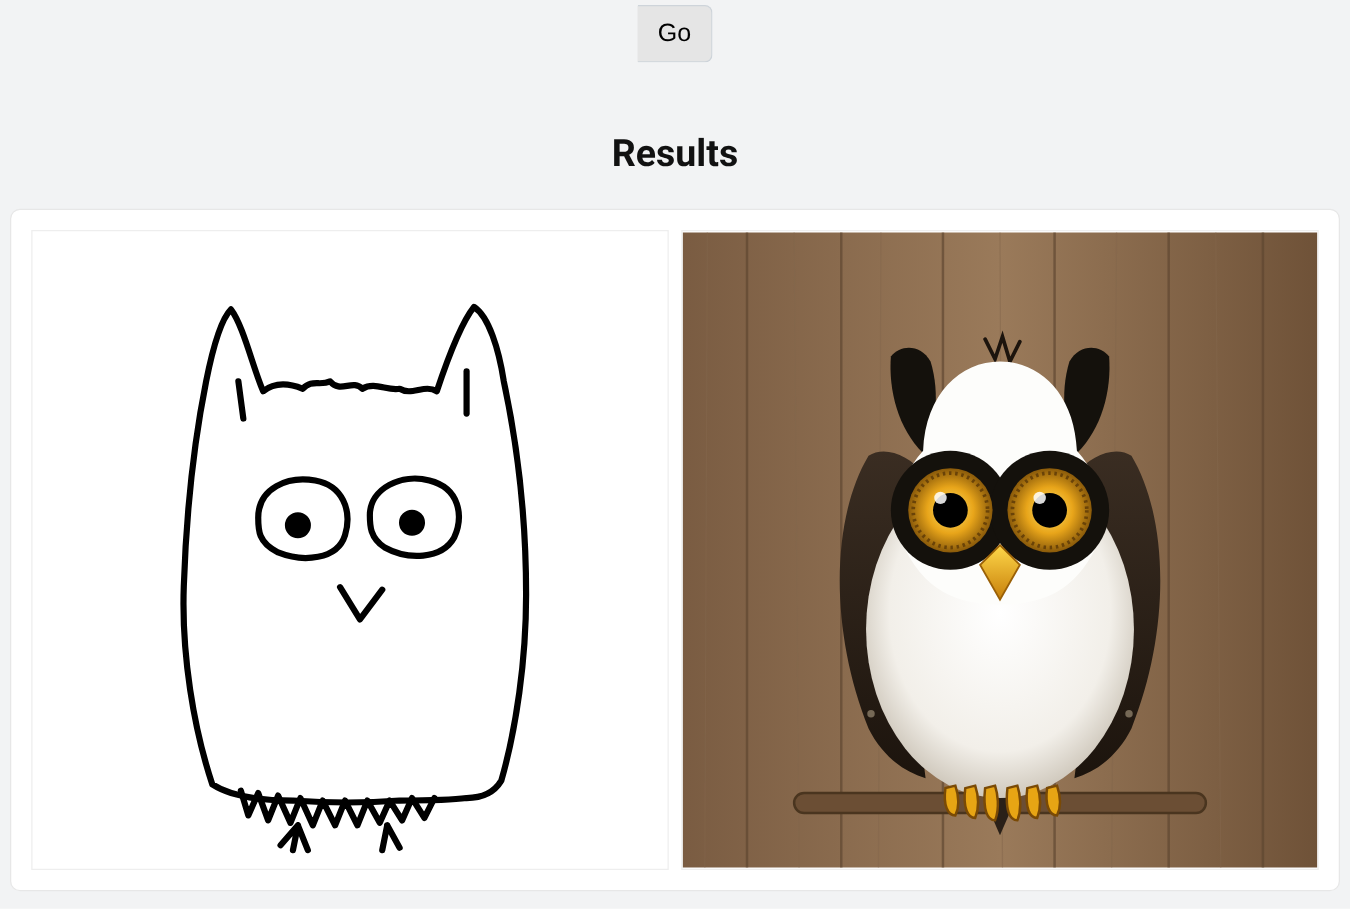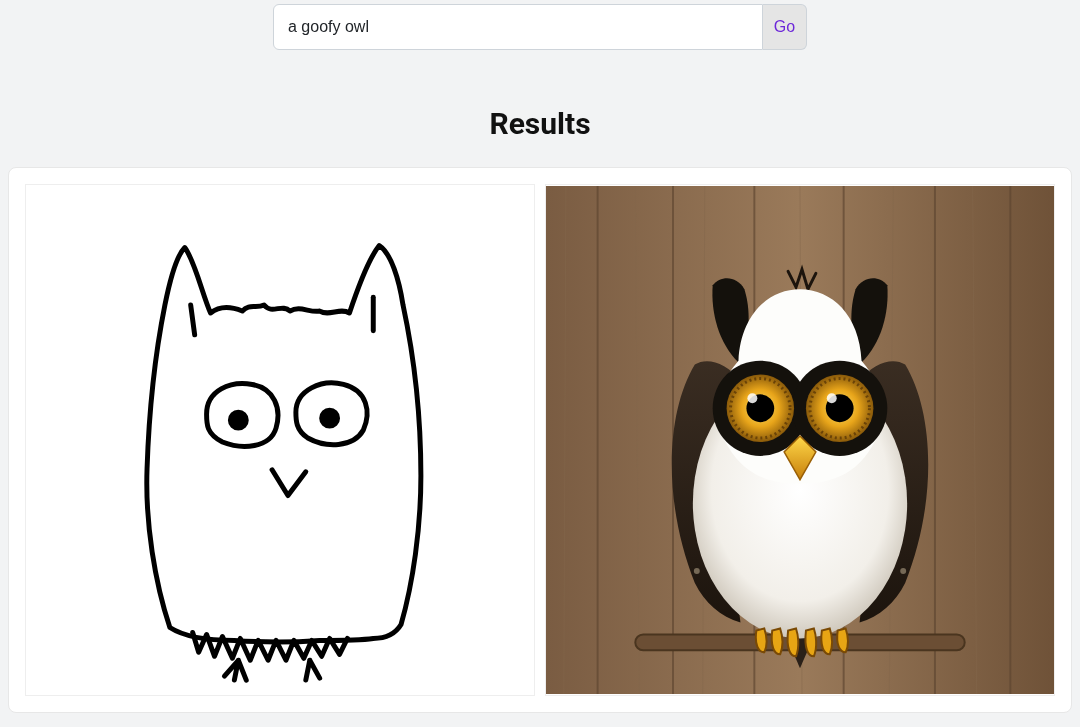--- a/index.html
+++ b/index.html
@@ -23,24 +23,24 @@
       height: 46px;
       padding: 10px 14px;
       font-size: 16px;
       color: #212529;
       border: 1px solid #ced4da;
       border-radius: 6px 0 0 6px;
       background: #fff;
       outline: none;
     }
     .go-btn {
-      width: 44px;
+      width: 60px;
       height: 46px;
-      font-size: 16px;
-      color: #6d28d9;
+      font-size: 20px;
+      color: #000000;
       background: #e5e5e5;
       border: 1px solid #ced4da;
       border-left: none;
       border-radius: 0 6px 6px 0;
       cursor: not-allowed;
     }
     .results-title {
       text-align: center;
       font-size: 30px;
       font-weight: 700;
@@ -71,21 +71,20 @@
       position: absolute;
       inset: 0;
       width: 100%;
       height: 100%;
     }
   </style>
 </head>
 <body>
 
 <div class="search-bar">
-  <input class="search-input" type="text" value="a goofy owl" style="">
   <button class="go-btn">Go</button>
 </div>
 
 <h2 class="results-title">Results</h2>
 
 <div class="results-card">
   <div class="panels">
 
     <div class="panel">
       <svg viewBox="0 0 512 512" aria-label="sketch-input-owl">

